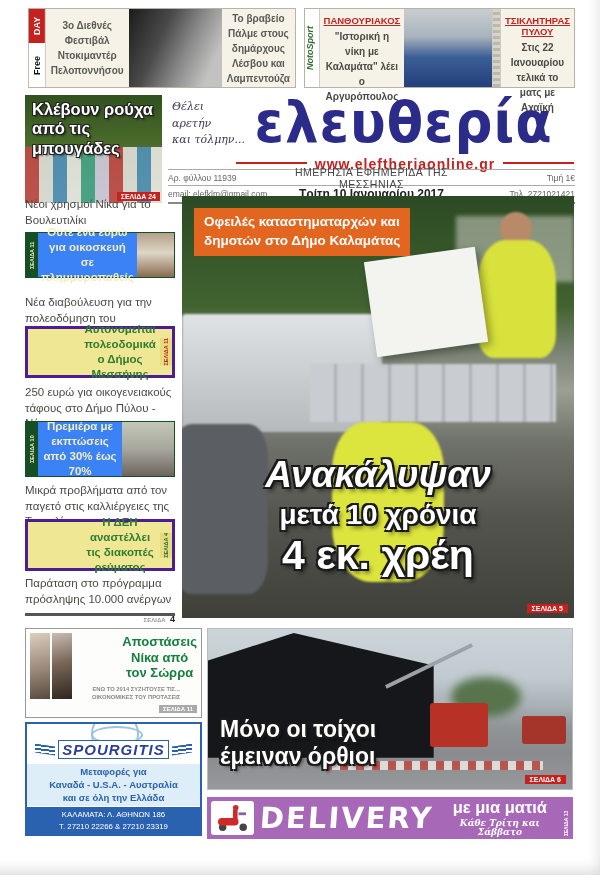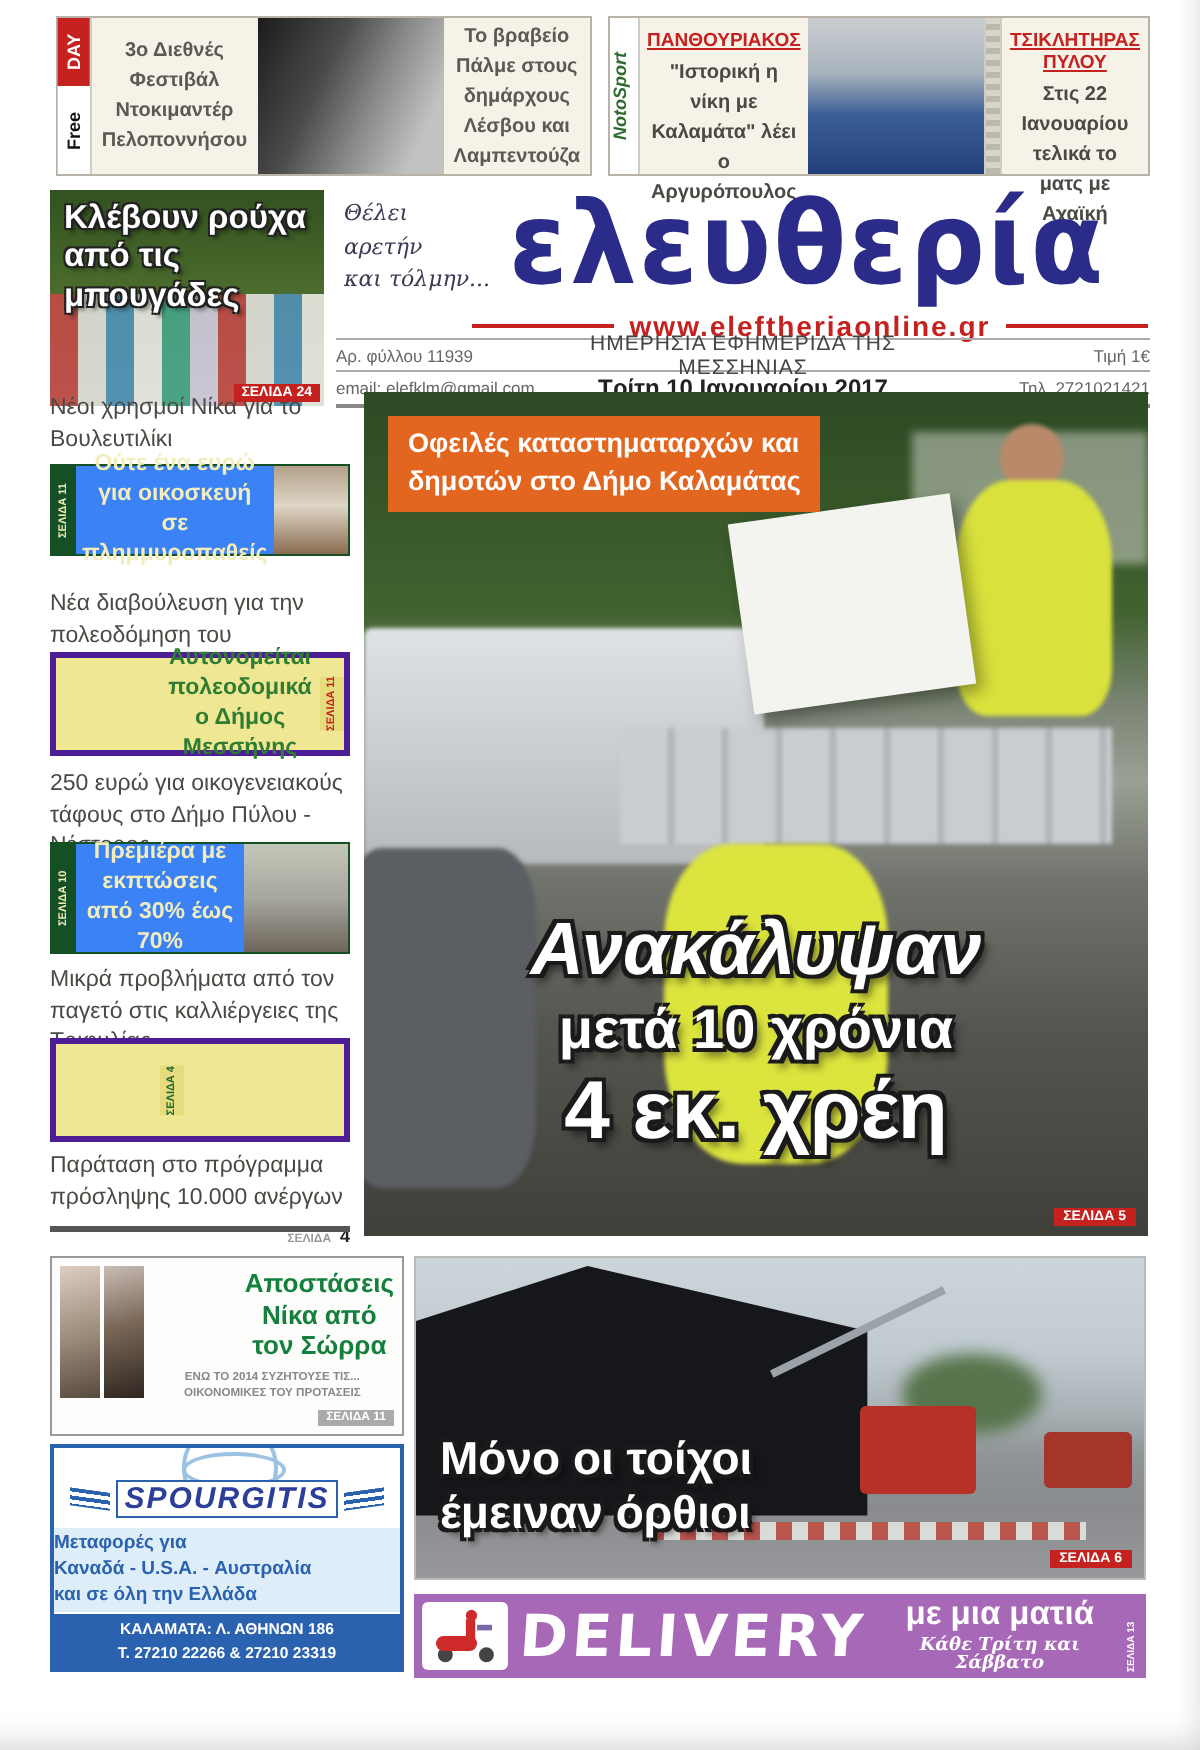--- a/index.html
+++ b/index.html
@@ -99,24 +99,24 @@
   .nk-sub { font-size:5.8px; color:#888; font-weight:bold; line-height:1.5; margin-top:4px; }
   .nk-tag { position:absolute; right:0; bottom:0; background:#aaa; color:#fff; font-size:6px; font-weight:bold; padding:1px 4px; }
   
   .sp { position:absolute; left:25px; top:722px; width:177px; height:114px; border:2px solid #2b62b0; background:#fff; overflow:hidden; }
   .sp-globe { position:absolute; left:64px; top:-14px; width:48px; height:48px; border:2px solid #9cc2e4; border-radius:50%; }
   .sp-globe:before { content:""; position:absolute; left:-2px; top:14px; width:48px; height:14px; border:2px solid #9cc2e4; border-radius:50%; }
   .sp-brand { position:relative; margin-top:16px; display:flex; align-items:center; justify-content:center; gap:3px; }
   .wing { width:20px; height:9px; background:repeating-linear-gradient(180deg,#2b62b0 0 2px,transparent 2px 4px); }
   .wing.l { transform:skewY(8deg); } .wing.r { transform:skewY(-8deg); }
   .sp-name { background:#fff; color:#2b3f9a; font-weight:bold; font-style:italic; font-size:15px; letter-spacing:1px; border:1px solid #2b62b0; padding:0 3px; }
-  .sp-lines { background:#ddeef8; margin-top:5px; padding:2px 0; color:#2b62b0; font-weight:bold; font-size:9.5px; line-height:1.35; }
+  .sp-lines { background:#ddeef8; text-align:center; margin-top:5px; padding:2px 0; color:#2b62b0; font-weight:bold; font-size:9.5px; line-height:1.35; }
   .sp-red { position:relative; text-align:center; color:#e03030; font-weight:bold; font-size:10.5px; line-height:1.25; padding:2px 0 2px 20px; }
   .sp-now { position:absolute; left:3px; top:6px; width:26px; transform:rotate(-18deg); color:#e03030; font-size:9px; font-style:italic; line-height:1.1; }
-  .sp-footer { position:absolute; left:0; right:0; bottom:0; background:#2b62b0; color:#fff; font-size:7.8px; font-weight:bold; text-align:center; line-height:1.45; padding:2px 0; }
+  .sp-footer { position:absolute; left:0; right:0; bottom:0; background:#2b62b0; color:#fff; font-size:7.8px; font-weight:normal; text-align:center; line-height:1.45; padding:2px 0; }
   
   .fire { position:absolute; left:207px; top:628px; width:366px; height:162px; overflow:hidden; border:1px solid #bbb;
     background:linear-gradient(180deg,#ccd5d9 0%,#c0cad0 30%,#a9b1b5 48%,#8f9496 62%,#898b8d 78%,#97999d 100%); }
   .fr-bldg { position:absolute; left:0; top:4px; width:62%; height:78%; background:#16171b;
     clip-path:polygon(0 22%, 38% 0, 100% 26%, 100% 100%, 0 100%); }
   .fr-crane { position:absolute; right:26%; top:22%; width:96px; height:4px; background:#9ba3a9; transform:rotate(-26deg); }
   .fr-truck1 { position:absolute; right:23%; bottom:26%; width:58px; height:44px; background:#b83126; border-radius:3px; }
   .fr-truck2 { position:absolute; right:6px; bottom:28%; width:44px; height:28px; background:#a5342a; border-radius:3px; }
   .fr-trees { position:absolute; right:14%; top:30%; width:70px; height:40px; background:#57744c; border-radius:50%; filter:blur(4px); }
   .fr-barrier { position:absolute; left:32%; bottom:12%; right:8%; height:9px; opacity:.85;
@@ -229,20 +229,21 @@
   </div>
 
   <div class="sb" style="top:483px;">
     <div class="sb-text">Μικρά προβλήματα από τον παγετό στις καλλιέργειες της Τριφυλίας</div>
     <div class="ptag"><span class="w">ΣΕΛΙΔΑ</span> <span class="n">4</span></div>
   </div>
 
   <div class="sb" style="top:519px; height:52px;">
     <div class="yellowbox">
       <div class="yp ph-meter"></div>
+      <div class="yt">Η ΔΕΗ αναστέλλει τις διακοπές ρεύματος</div>
       <div class="vert green">ΣΕΛΙΔΑ 4</div>
     </div>
   </div>
 
   <div class="sb" style="top:576px;">
     <div class="sb-text">Παράταση στο πρόγραμμα πρόσληψης 10.000 ανέργων</div>
     <div class="ptag"><span class="w">ΣΕΛΙΔΑ</span> <span class="n">4</span></div>
   </div>
 
   <div class="sb-divider"></div>

